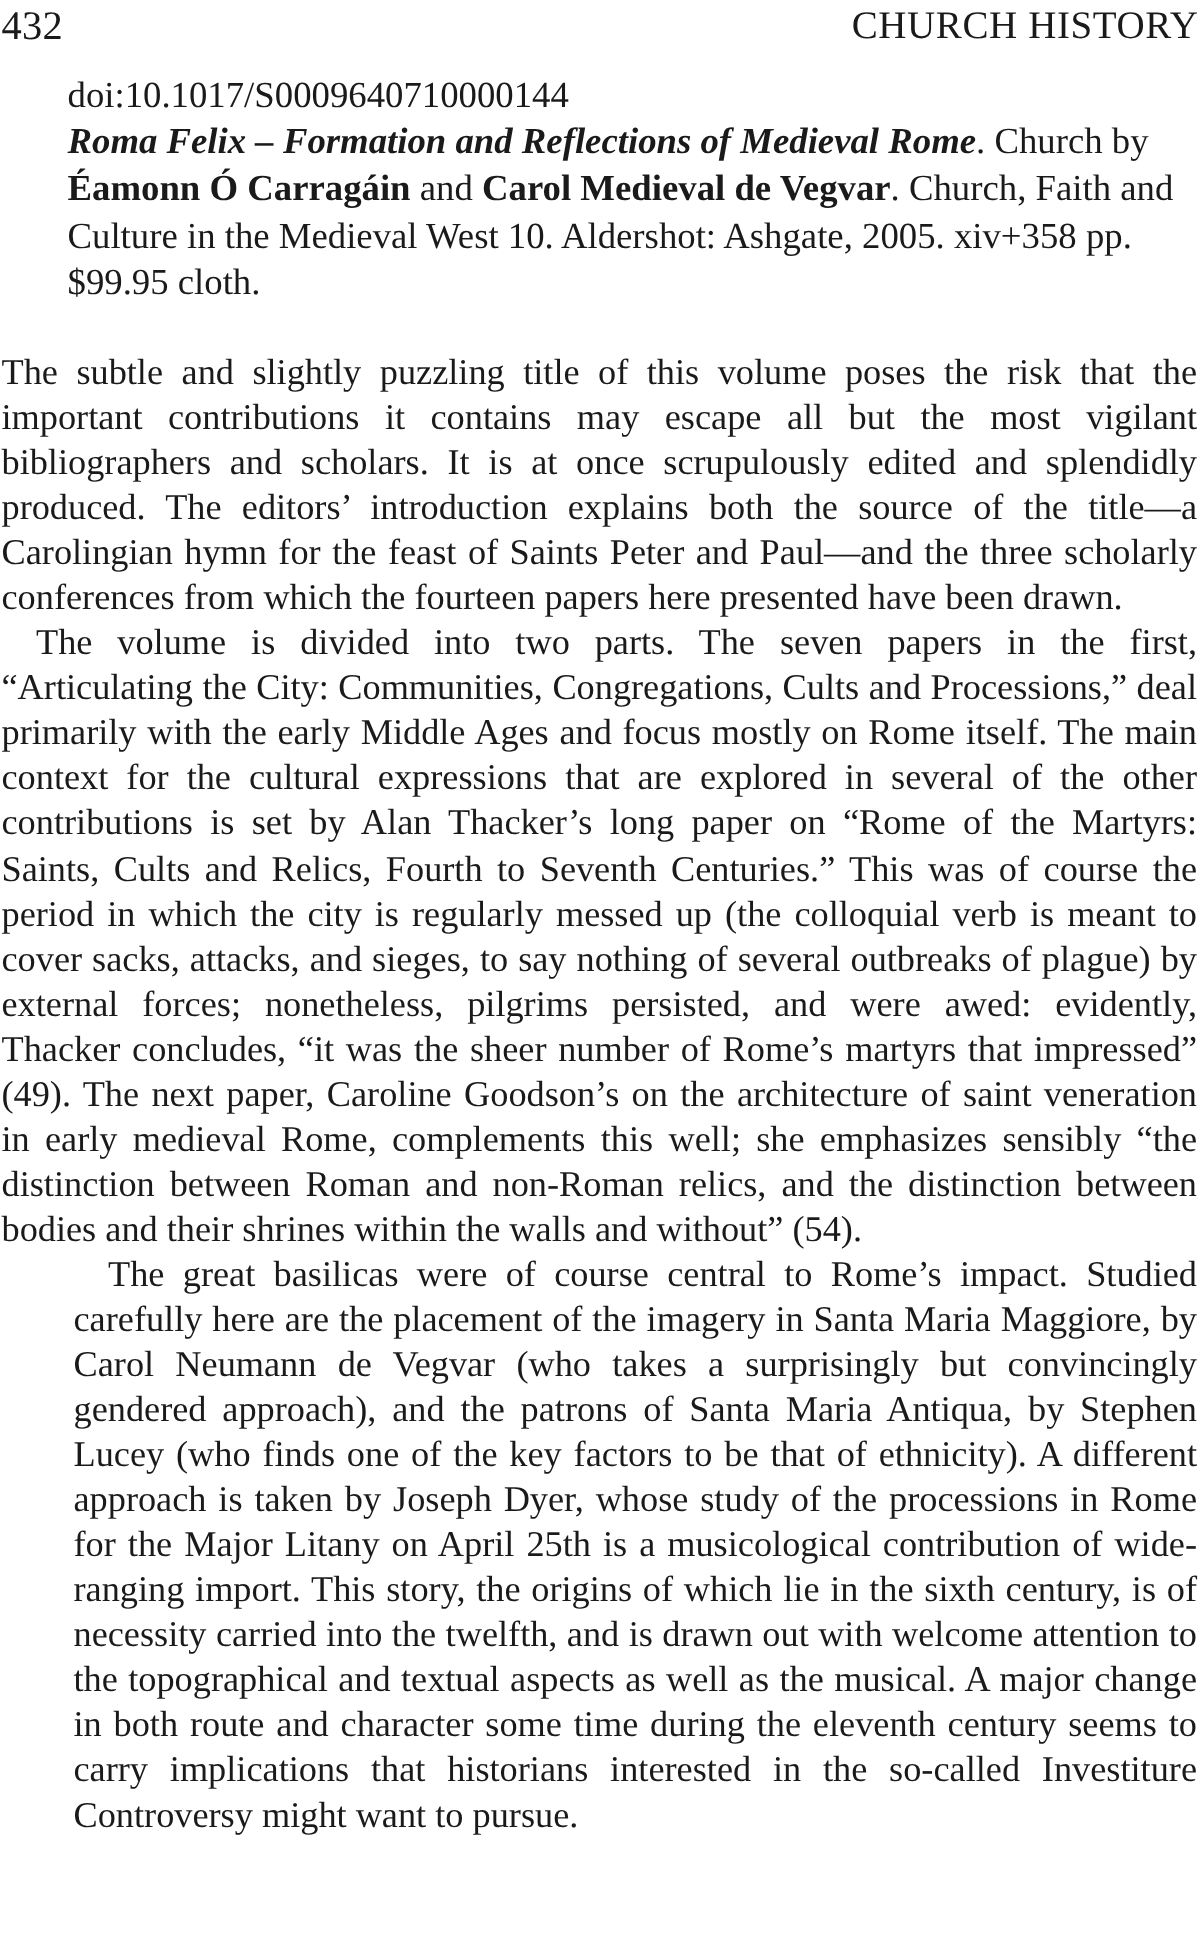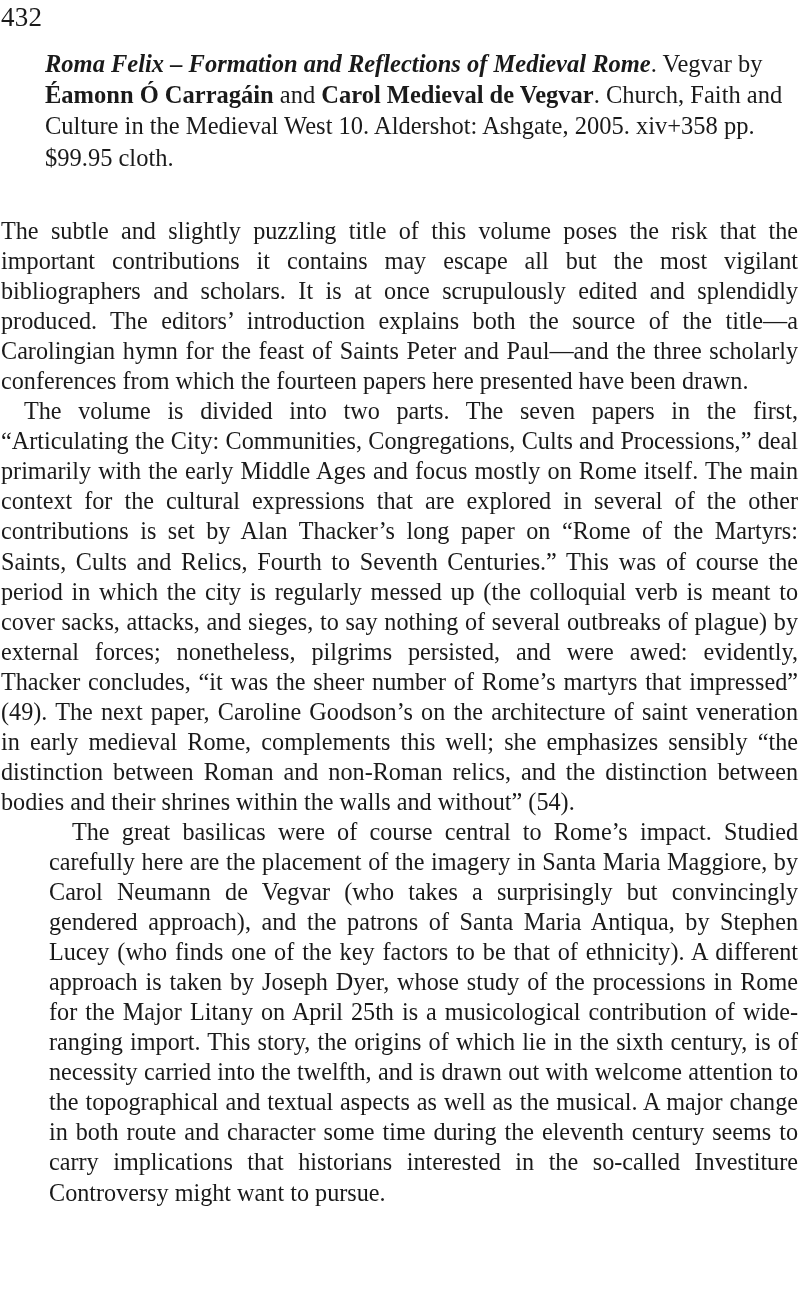--- a/index.html
+++ b/index.html
@@ -73,21 +73,21 @@
     margin-top: 36px;
   }
   .editor-name {
     font-weight: bold;
     font-family: Liberation Serif, serif;
   }
 
   
   .review-body {
     position: absolute;
-    top: 216px;
+    top: 234px;
     left: 1px;
     width: 797px;
   }
   .review-body p {
     margin: 0;
     font-size: 24.2px;
     line-height: 30.05px;
     text-align: justify;
     text-justify: inter-word;
     hyphens: none;
@@ -101,24 +101,26 @@
     margin-left: 48px;
   }
 </style>
 </head>
 <body>
 
 <div class="page">
 
   <div class="running-head">
     <span class="folio">432</span>
+    <span class="journal-title">CHURCH HISTORY</span>
   </div>
 
   <div class="citation">
-    <span class="bookref"><span class="work-title">Roma Felix – Formation and Reflections of Medieval Rome</span><span>. Vegvar by </span><span class="editor-name">Éamonn Ó Carragáin</span><span> and </span><span class="editor-name">Carol Medieval de Vegvar</span><span>. Church, Faith and Culture in the Medieval West 10. Aldershot: Ashgate, 2005. xiv+358 pp. $99.95 cloth.</span></span>
+    <span class="doi-line">doi:10.1017/S0009640710000144</span>
+    <span class="bookref"><span class="work-title">Roma Felix – Formation and Reflections of Medieval Rome</span><span>. Church by </span><span class="editor-name">Éamonn Ó Carragáin</span><span> and </span><span class="editor-name">Carol Medieval de Vegvar</span><span>. Church, Faith and Culture in the Medieval West 10. Aldershot: Ashgate, 2005. xiv+358 pp. $99.95 cloth.</span></span>
   </div>
 
   <div class="review-body">
     <p>The subtle and slightly puzzling title of this volume poses the risk that the important contributions it contains may escape all but the most vigilant bibliographers and scholars. It is at once scrupulously edited and splendidly produced. The editors’ introduction explains both the source of the title—a Carolingian hymn for the feast of Saints Peter and Paul—and the three scholarly conferences from which the fourteen papers here presented have been drawn.</p>
     <p class="indented">The volume is divided into two parts. The seven papers in the first, “Articulating the City: Communities, Congregations, Cults and Processions,” deal primarily with the early Middle Ages and focus mostly on Rome itself. The main context for the cultural expressions that are explored in several of the other contributions is set by Alan Thacker’s long paper on “Rome of the Martyrs: Saints, Cults and Relics, Fourth to Seventh Centuries.” This was of course the period in which the city is regularly messed up (the colloquial verb is meant to cover sacks, attacks, and sieges, to say nothing of several outbreaks of plague) by external forces; nonetheless, pilgrims persisted, and were awed: evidently, Thacker concludes, “it was the sheer number of Rome’s martyrs that impressed” (49). The next paper, Caroline Goodson’s on the architecture of saint veneration in early medieval Rome, complements this well; she emphasizes sensibly “the distinction between Roman and non-Roman relics, and the distinction between bodies and their shrines within the walls and without” (54).</p>
     <p class="indented">The great basilicas were of course central to Rome’s impact. Studied carefully here are the placement of the imagery in Santa Maria Maggiore, by Carol Neumann de Vegvar (who takes a surprisingly but convincingly gendered approach), and the patrons of Santa Maria Antiqua, by Stephen Lucey (who finds one of the key factors to be that of ethnicity). A different approach is taken by Joseph Dyer, whose study of the processions in Rome for the Major Litany on April 25th is a musicological contribution of wide-ranging import. This story, the origins of which lie in the sixth century, is of necessity carried into the twelfth, and is drawn out with welcome attention to the topographical and textual aspects as well as the musical. A major change in both route and character some time during the eleventh century seems to carry implications that historians interested in the so-called Investiture Controversy might want to pursue.</p>
   </div>
 
 </div>
 

